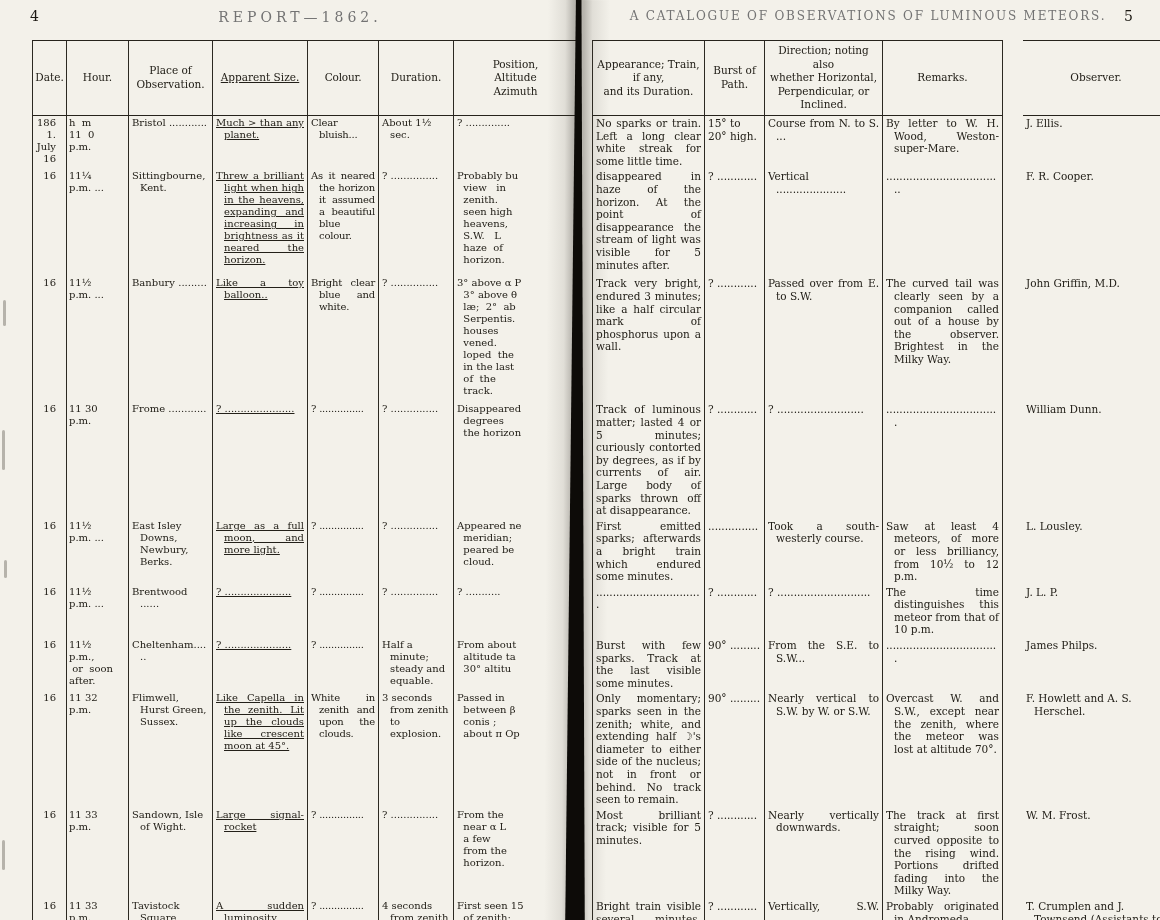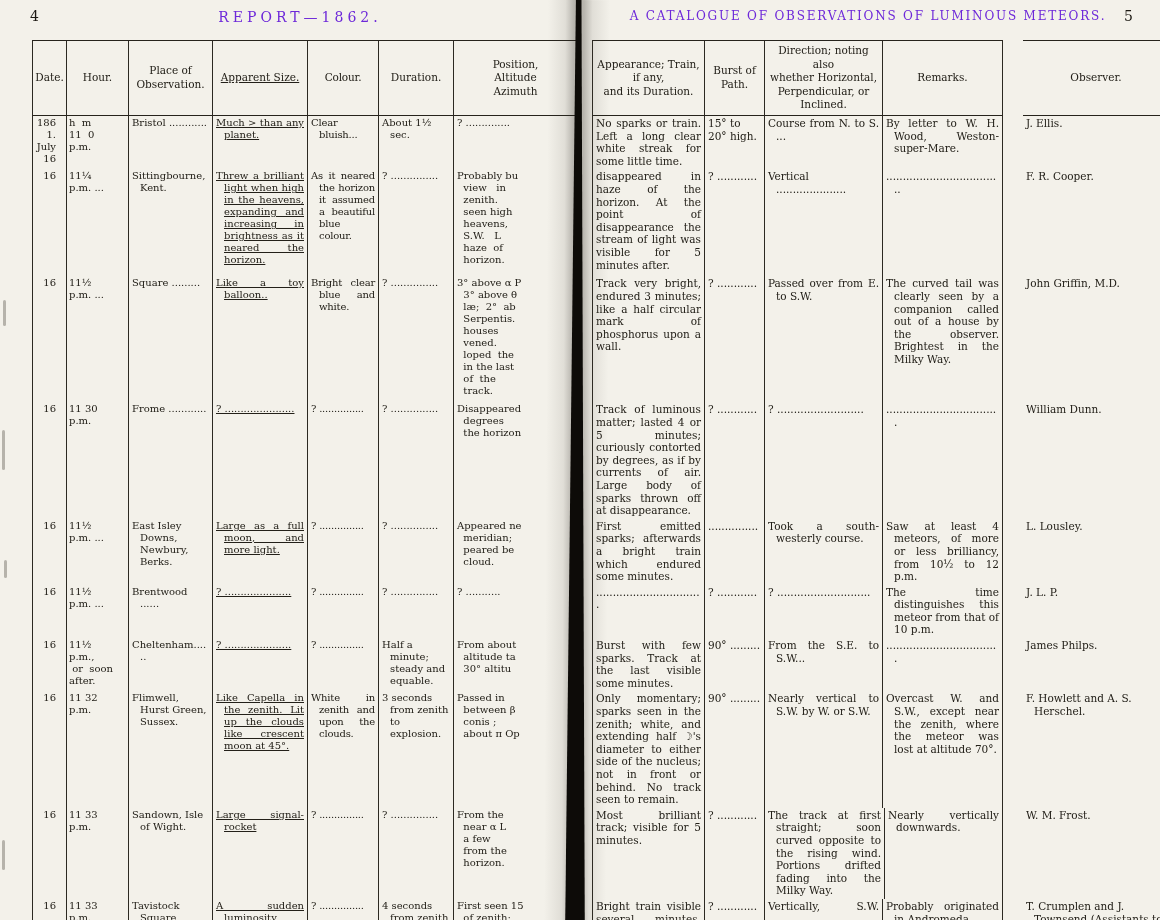--- a/index.html
+++ b/index.html
@@ -6,21 +6,21 @@
   .spread{
     position:relative; width:1160px; height:920px; overflow:hidden;
     background:#f3f1ea;
     font-family:"DejaVu Serif", serif;
     color:#232019;
   }
   
   .pn{position:absolute; top:8px; font-size:14px; color:#1c1913;}
   .pn-left{left:30px;}
   .pn-right{left:1124px;}
-  .rt{position:absolute; top:9px; font-size:12.5px; letter-spacing:2.5px; color:#6d28d9; white-space:nowrap;}
+  .rt{position:absolute; top:9px; font-size:12.5px; letter-spacing:2.5px; color:#737373; white-space:nowrap;}
   .rt-left{left:305px; transform:translateX(-50%); left:300px; font-size:14px; letter-spacing:4px;}
   .rt-right{left:868px; transform:translateX(-50%); font-size:12px; letter-spacing:1.8px;}
 
   
   .tbl{position:absolute; left:32px; top:40px; width:1118px;}
   .row{display:flex; align-items:stretch;}
   .c{
     box-sizing:border-box; border-right:1px solid #2c2922;
     padding:1px 3px 2px 3px; overflow:hidden;
     font-size:10.5px; line-height:1.2; overflow-wrap:anywhere;
@@ -158,21 +158,21 @@
       <div class="gap"></div>
       <div class="c c-app">disappeared in haze of the horizon.  At the point of disappearance the stream of light was visible for 5 minutes after.</div>
       <div class="c c-len">? ............</div>
       <div class="c c-dir">Vertical .....................</div>
       <div class="c c-rem">...................................</div>
       <div class="c c-obs">F. R. Cooper.</div>
     </div>
       <div class="row body">
       <div class="c c-date cell-pre">16</div>
       <div class="c c-hour cell-pre">11½ p.m. ...</div>
-      <div class="c c-place">Square .........</div>
+      <div class="c c-place">Banbury .........</div>
       <div class="c c-size">Like a toy balloon..</div>
       <div class="c c-colour">Bright clear blue and white.</div>
       <div class="c c-dur">? ...............</div>
       <div class="c c-pos cell-pre">3° above α P
   3° above θ
   læ;  2°  ab
   Serpentis.
   houses
   vened.
   loped  the
@@ -281,22 +281,22 @@
       <div class="c c-colour">? ...............</div>
       <div class="c c-dur">? ...............</div>
       <div class="c c-pos cell-pre">From the
   near α L
   a few
   from the
   horizon.</div>
       <div class="gap"></div>
       <div class="c c-app">Most brilliant track; visible for 5 minutes.</div>
       <div class="c c-len">? ............</div>
+      <div class="c c-dir">Nearly vertically downwards.</div>
       <div class="c c-rem">The track at first straight; soon curved opposite to the rising wind. Portions drifted fading into the Milky Way.</div>
-      <div class="c c-dir">Nearly vertically downwards.</div>
       <div class="c c-obs">W. M. Frost.</div>
     </div>
       <div class="row body">
       <div class="c c-date cell-pre">16</div>
       <div class="c c-hour cell-pre">11 33  p.m.</div>
       <div class="c c-place">Tavistock Square, Euston Road, London.</div>
       <div class="c c-size">A sudden luminosity overhead.</div>
       <div class="c c-colour">? ...............</div>
       <div class="c c-dur">4 seconds from zenith to disappearance.</div>
       <div class="c c-pos cell-pre">First seen 15

